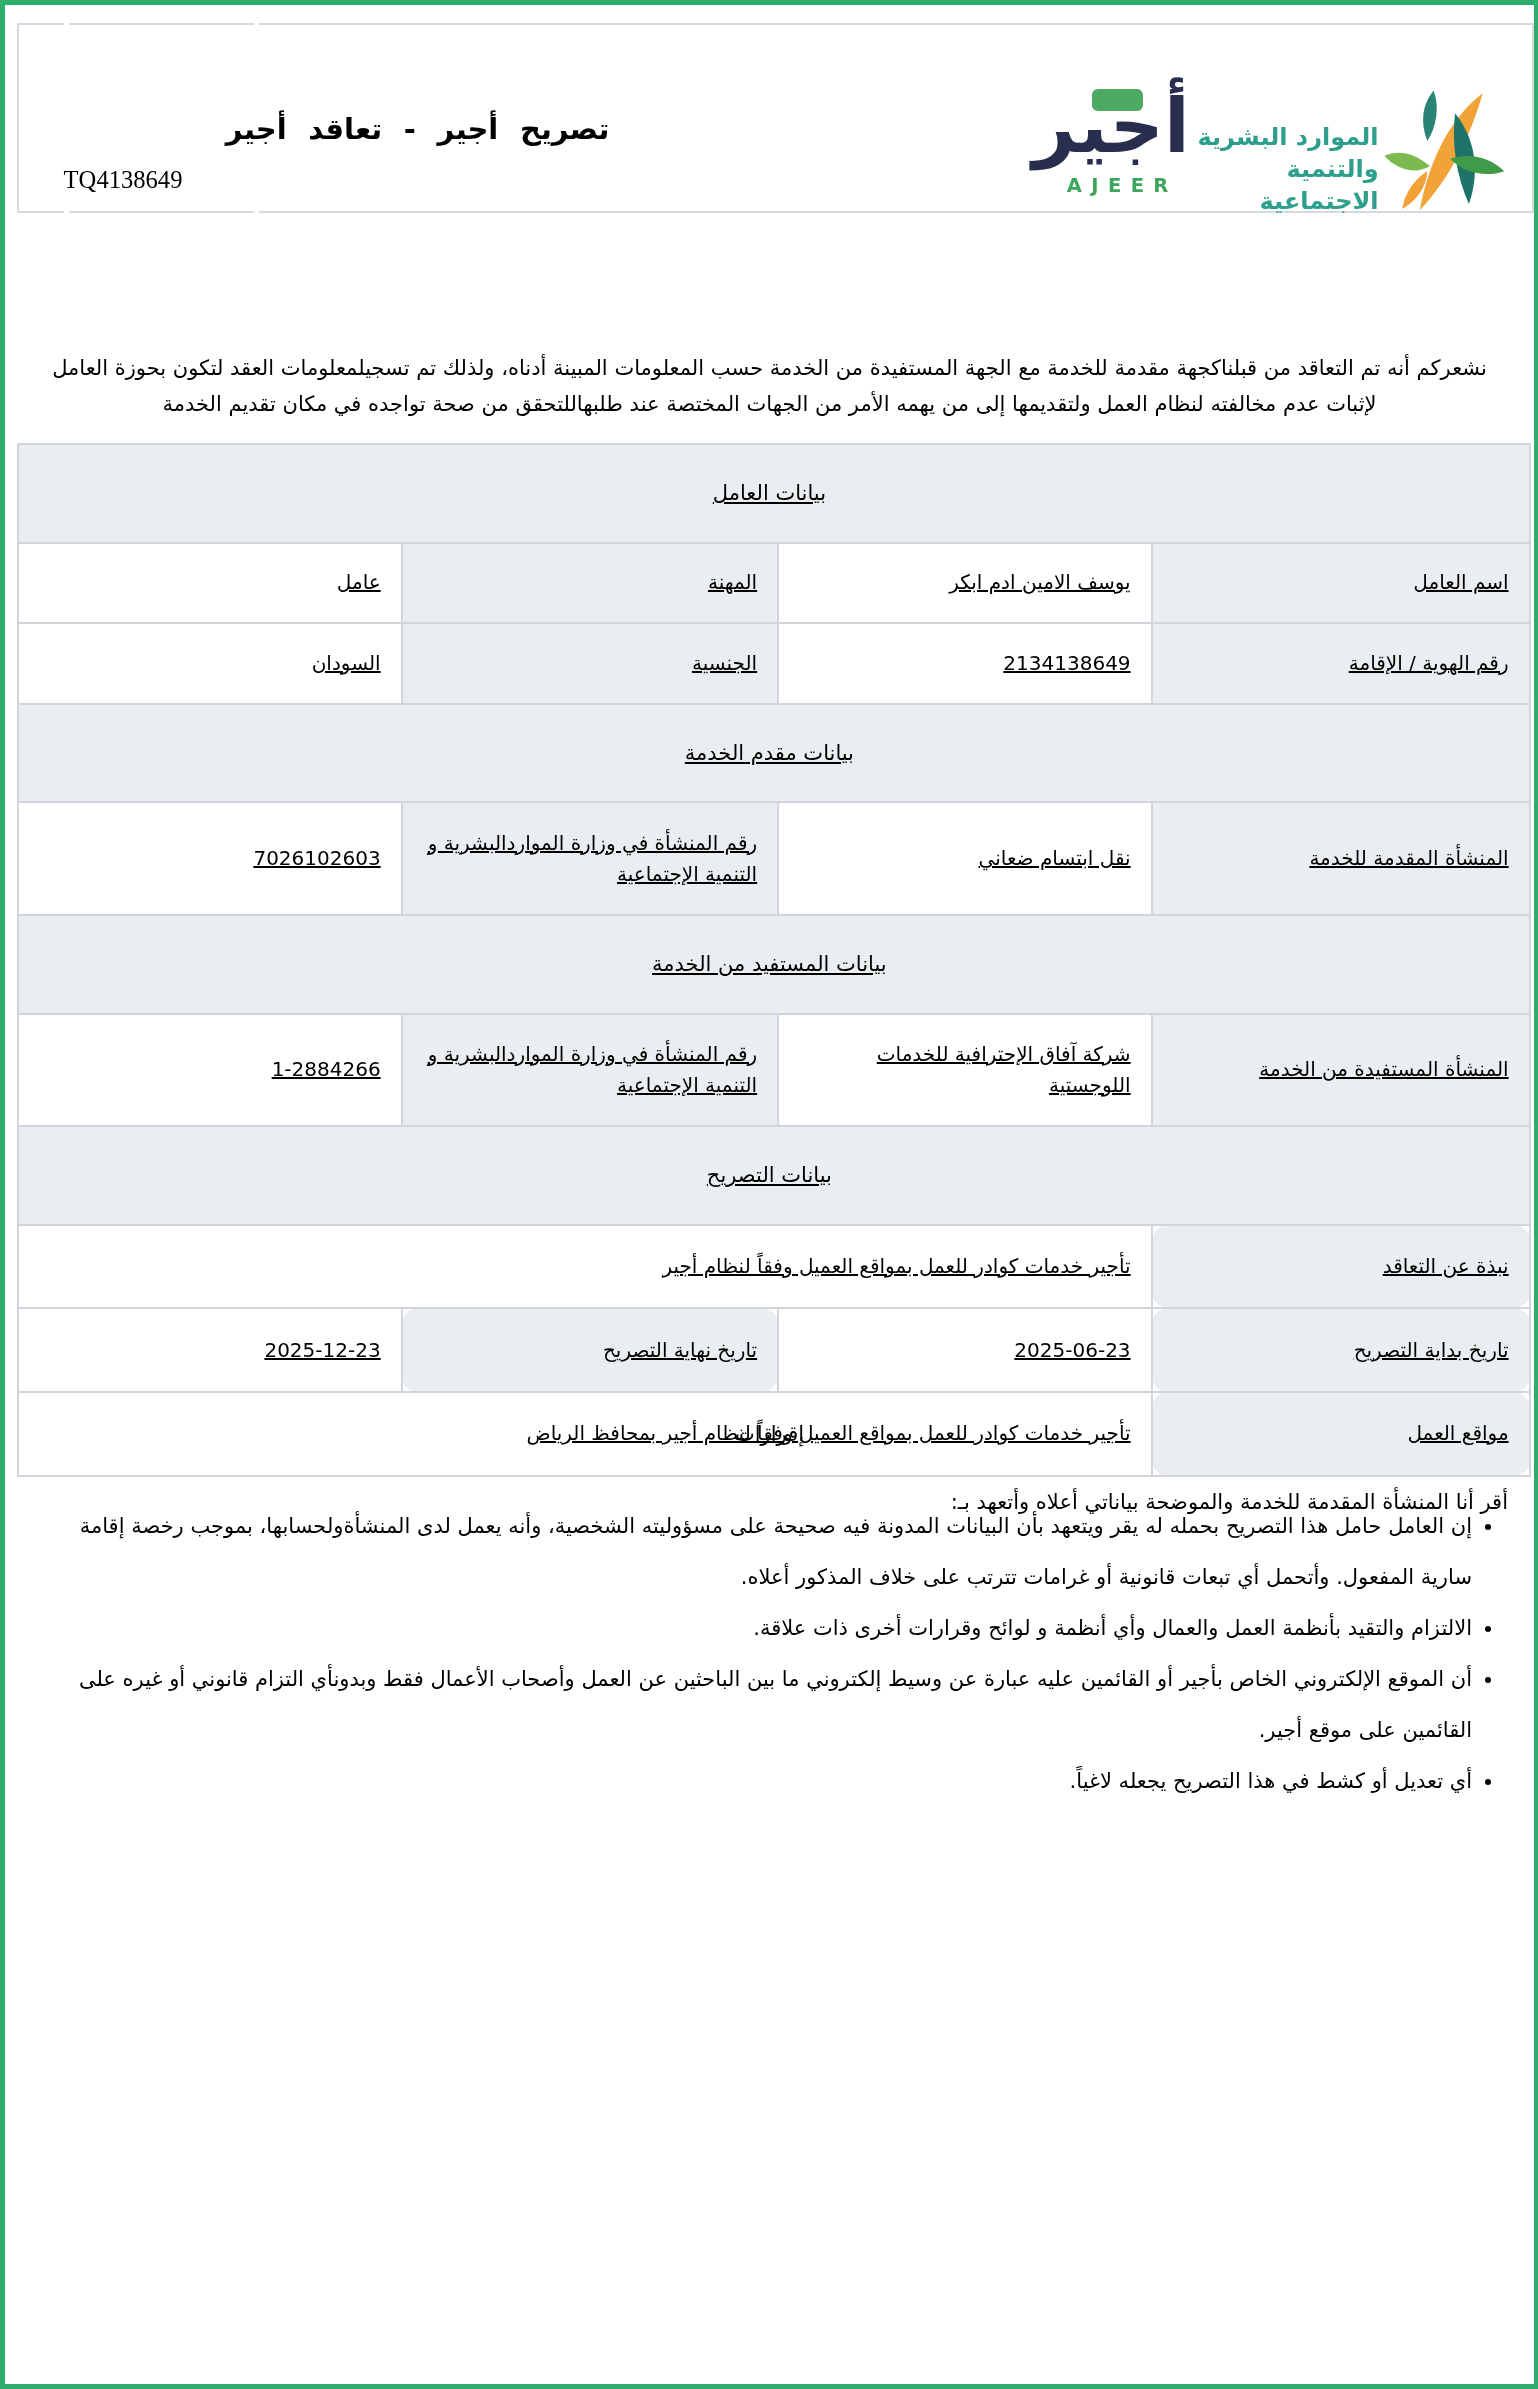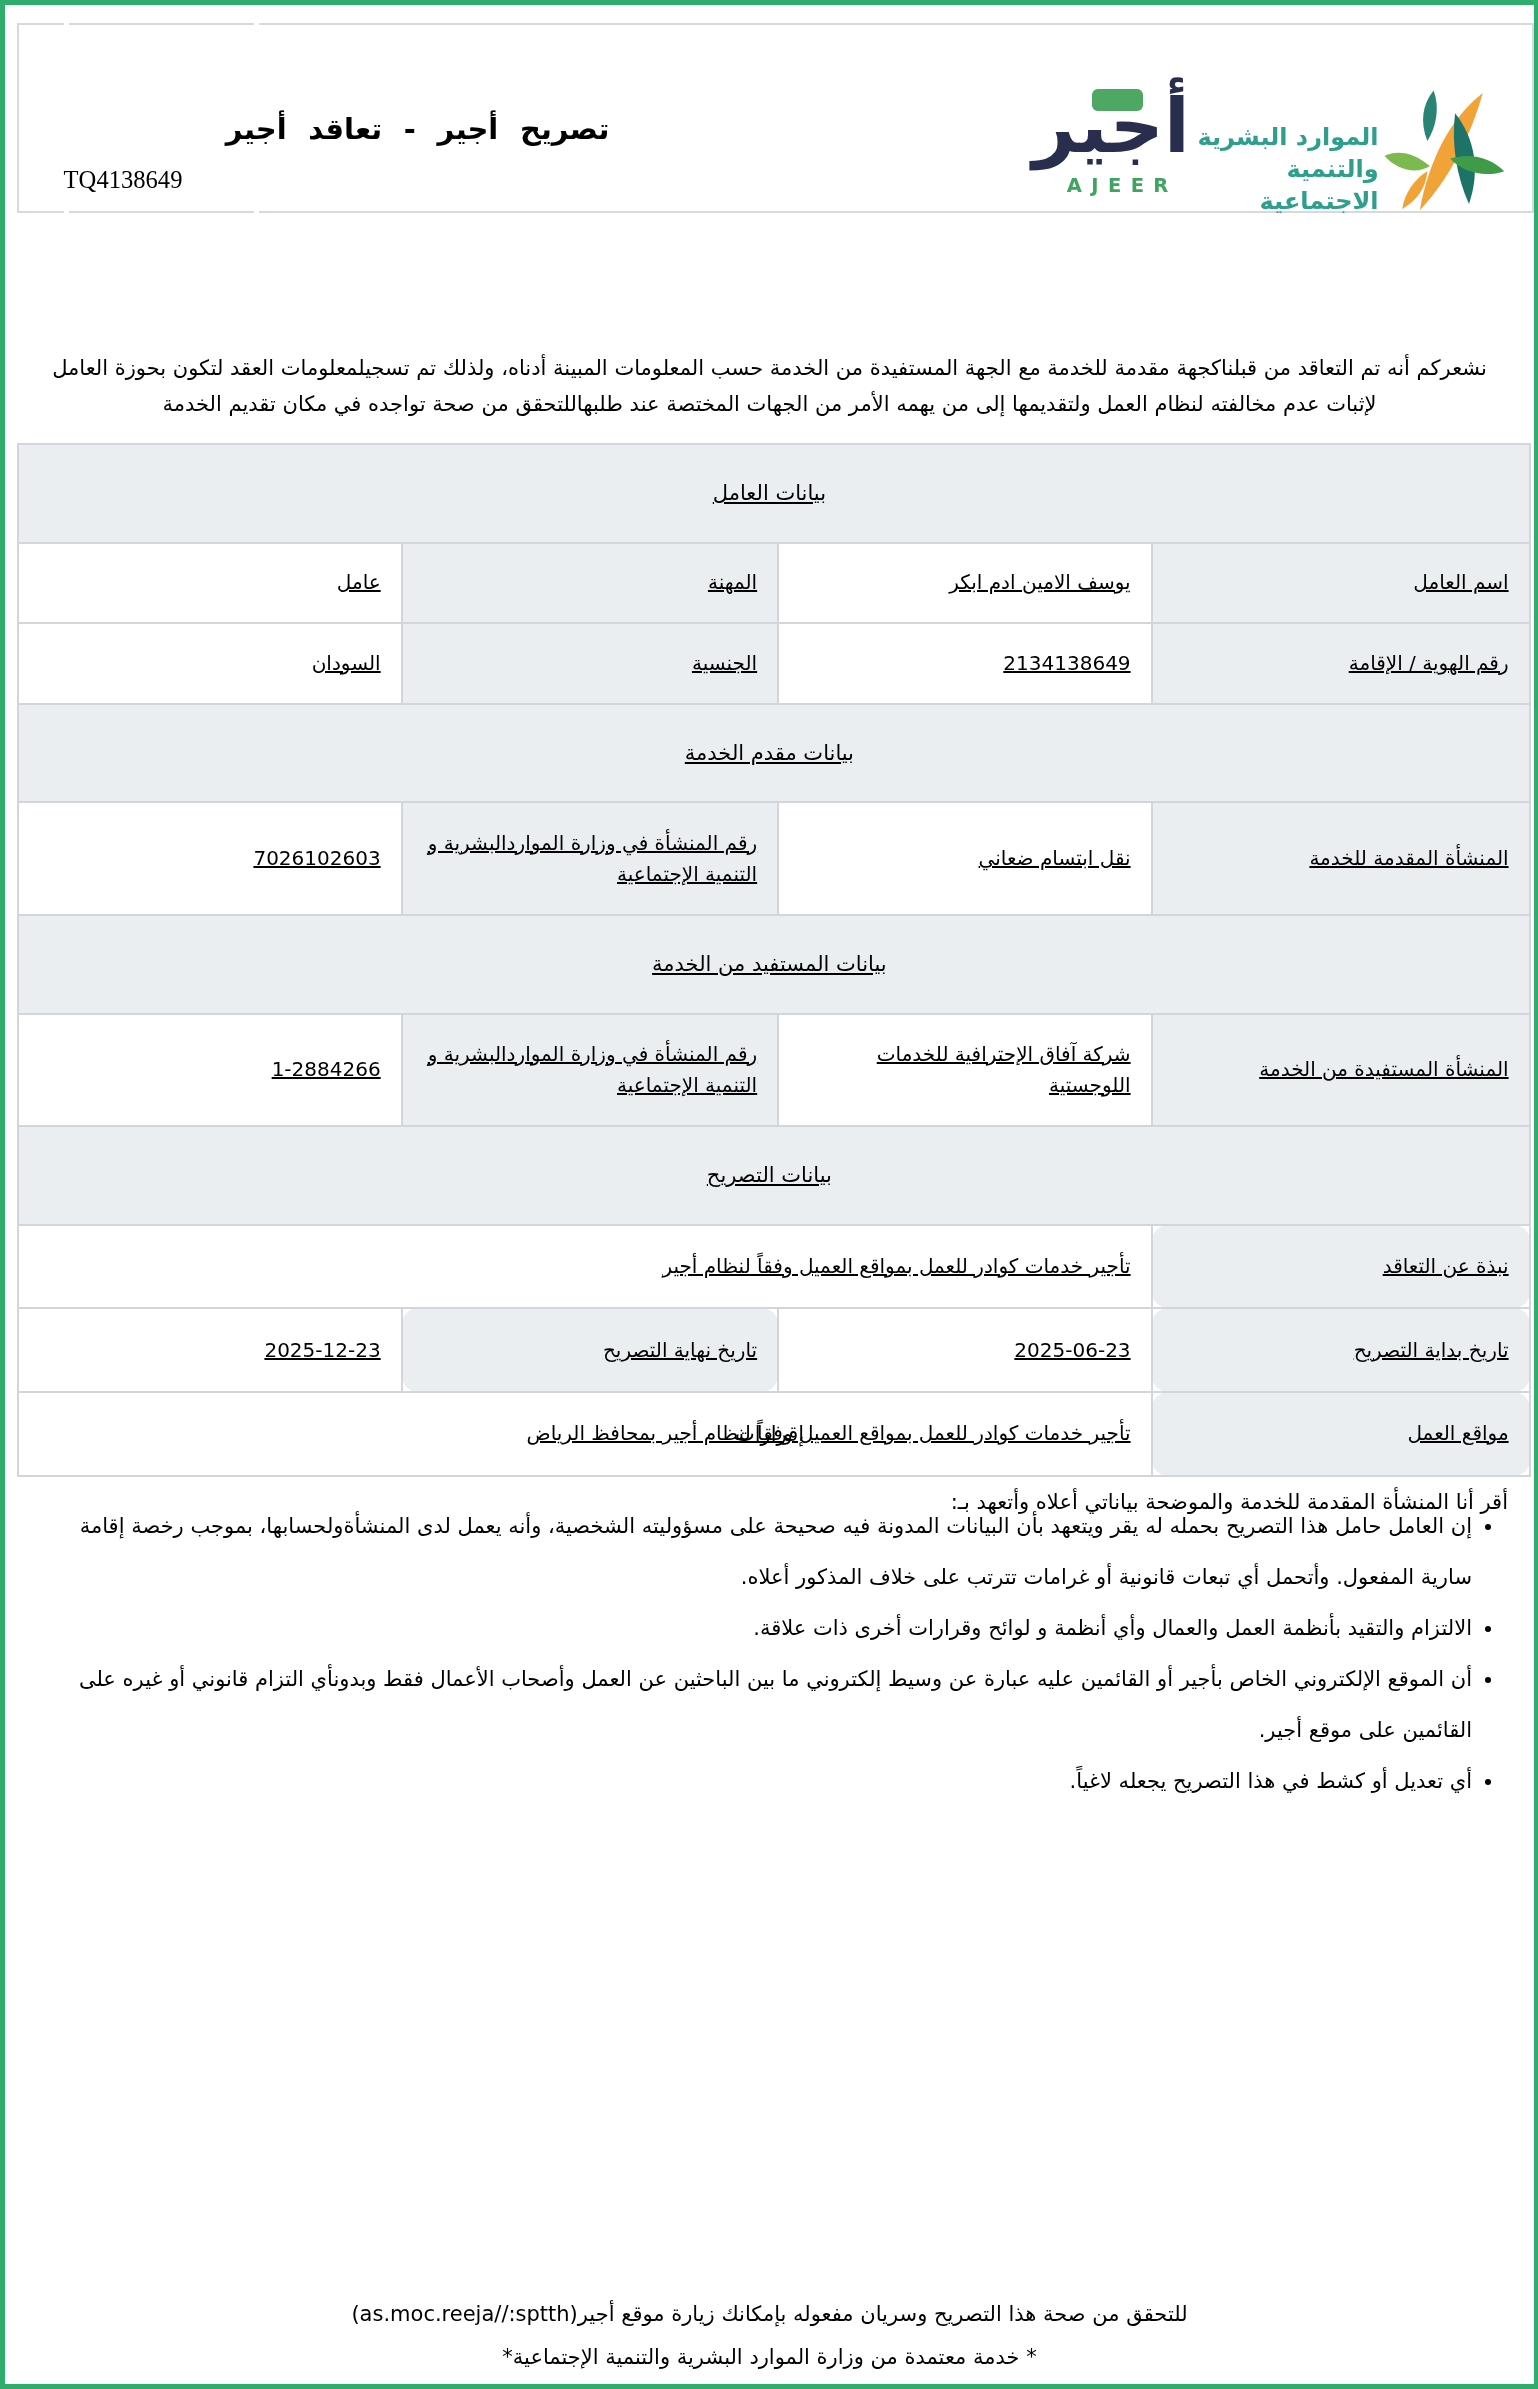--- a/index.html
+++ b/index.html
@@ -202,19 +202,15 @@
 
   <div class="decl-title">إقرارات</div>
   <div class="decl-intro">أقر أنا المنشأة المقدمة للخدمة والموضحة بياناتي أعلاه وأتعهد بـ:</div>
   <ul class="decl-list">
     <li>إن العامل حامل هذا التصريح بحمله له يقر ويتعهد بأن البيانات المدونة فيه صحيحة على مسؤوليته الشخصية، وأنه يعمل لدى المنشأةولحسابها، بموجب رخصة إقامة سارية المفعول. وأتحمل أي تبعات قانونية أو غرامات تترتب على خلاف المذكور أعلاه.</li>
     <li>الالتزام والتقيد بأنظمة العمل والعمال وأي أنظمة و لوائح وقرارات أخرى ذات علاقة.</li>
     <li>أن الموقع الإلكتروني الخاص بأجير أو القائمين عليه عبارة عن وسيط إلكتروني ما بين الباحثين عن العمل وأصحاب الأعمال فقط وبدونأي التزام قانوني أو غيره على القائمين على موقع أجير.</li>
     <li>أي تعديل أو كشط في هذا التصريح يجعله لاغياً.</li>
   </ul>
 
-  <div class="footer">
-    <div class="line1">للتحقق من صحة هذا التصريح وسريان مفعوله بإمكانك زيارة موقع أجير(as.moc.reeja//:sptth)</div>
-    <div class="line2">* خدمة معتمدة من وزارة الموارد البشرية والتنمية الإجتماعية*</div>
-  </div>
 
 </div>
 
 
 </body></html>

